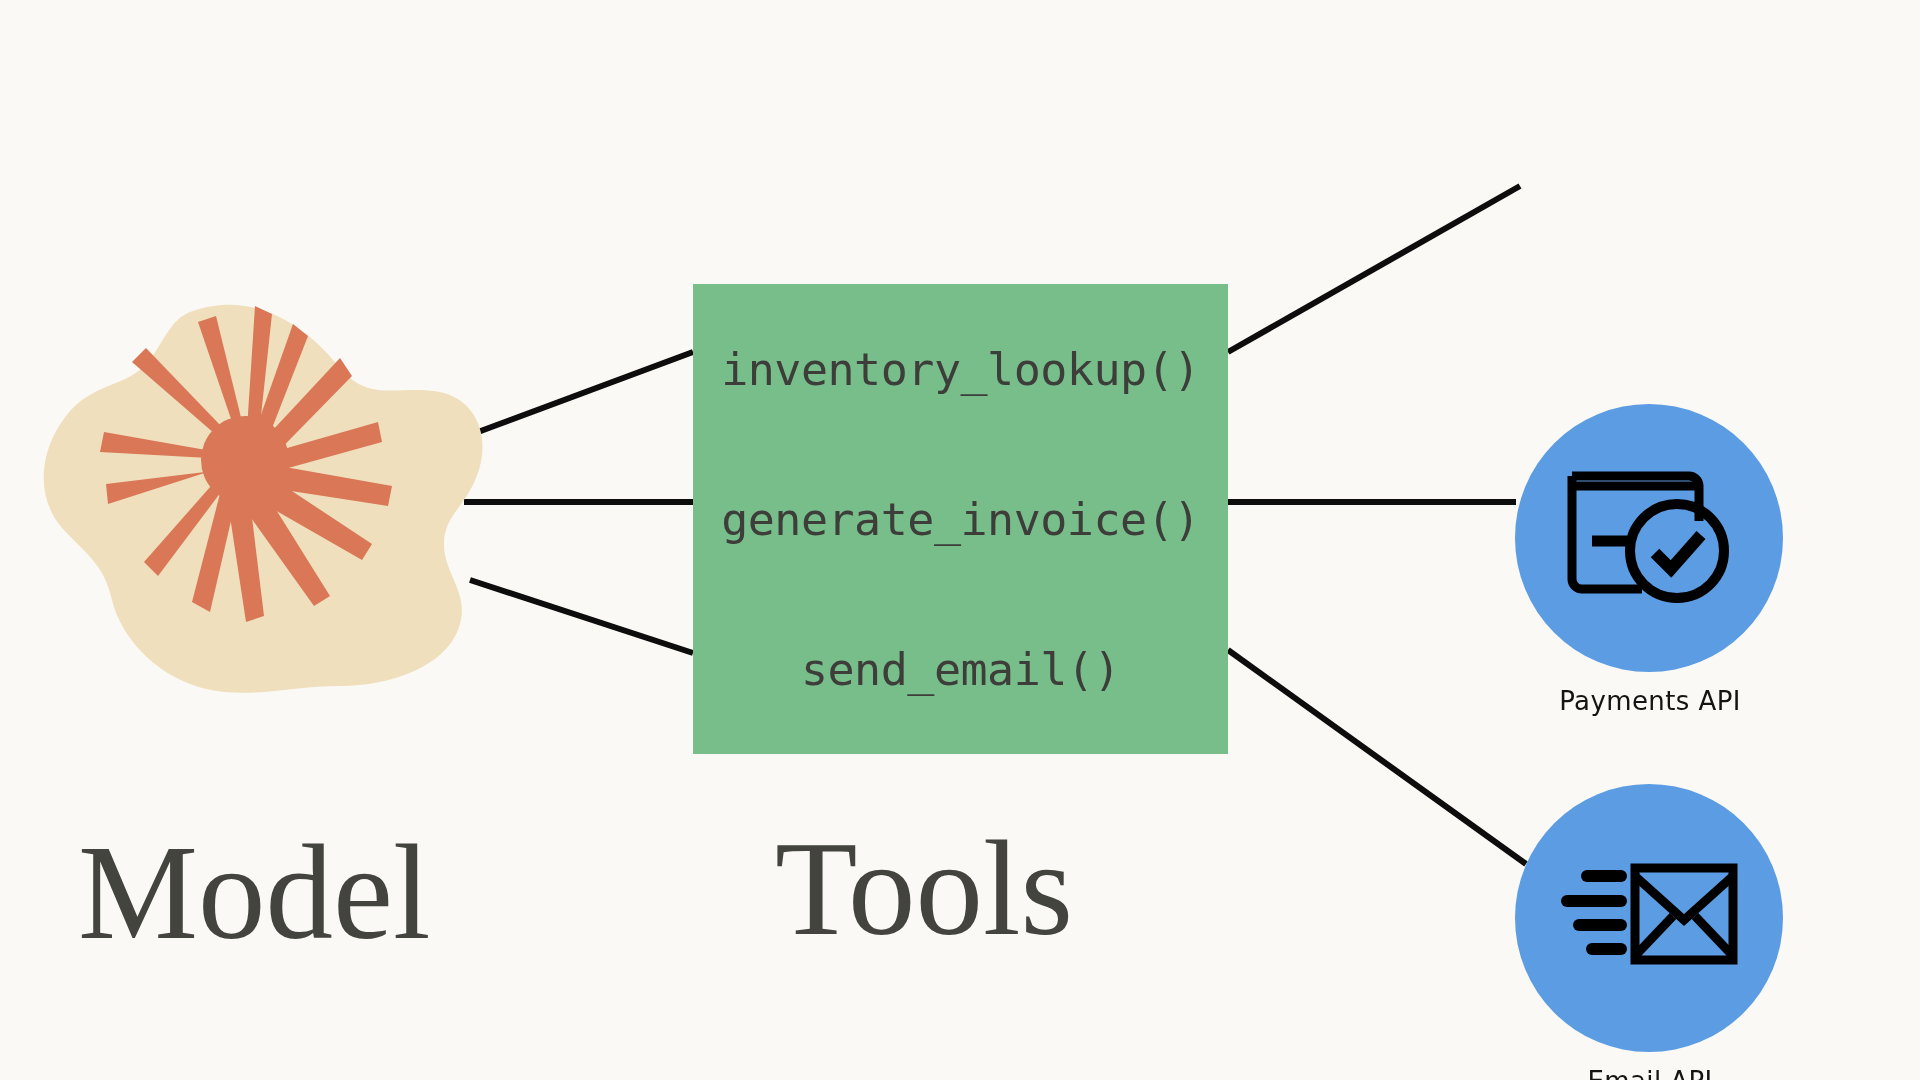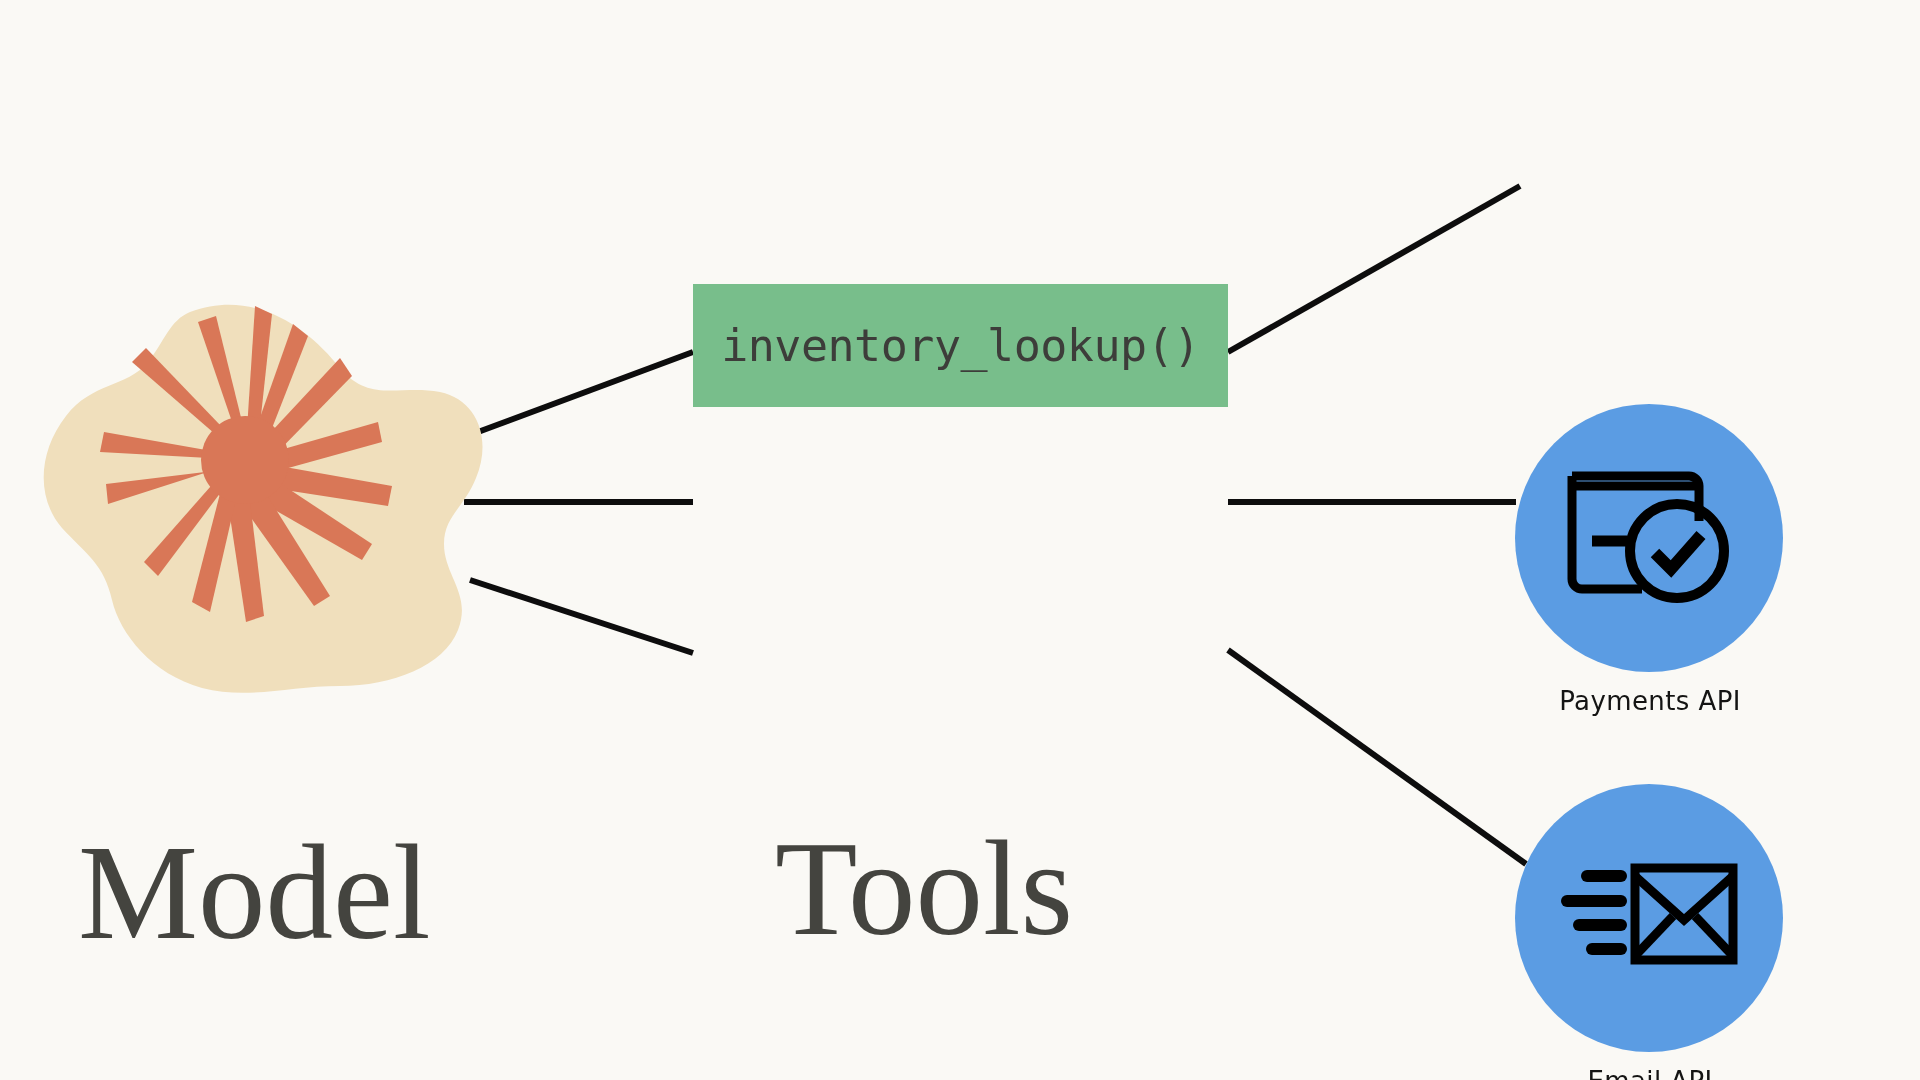--- a/index.html
+++ b/index.html
@@ -26,21 +26,21 @@
     position: absolute;
     left: 40px; top: 300px;
     width: 460px; height: 400px;
   }
   #model-blob { position:absolute; left:0; top:0; width:460px; height:400px; }
   
   .tool-box {
     position: absolute;
     left: 693px;
     width: 535px;
-    height: 123px;
+    height: 170px;
     background: #78be8b;
     display: flex;
     align-items: center;
     justify-content: center;
   }
   #tool-box-0 { top: 284px; }
   #tool-box-1 { top: 434px; }
   #tool-box-2 { top: 584px; }
   .tool-label {
     font-family: "DejaVu Sans Mono", "Liberation Mono", monospace;
@@ -130,20 +130,26 @@
         <path d="M205 160 L92 62 L106 48 L206 152 Z"></path>
         <path d="M205 160 L158 22 L176 16 L210 154 Z"></path>
         <circle cx="205" cy="160" r="44"></circle>
       </g>
     </svg>
   </div>
 
   <div class="tool-box" id="tool-box-0">
     <span class="tool-label">inventory_lookup()</span>
   </div>
+  <div class="tool-box" id="tool-box-1">
+    <span class="tool-label">generate_invoice()</span>
+  </div>
+  <div class="tool-box" id="tool-box-2">
+    <span class="tool-label">send_email()</span>
+  </div>
 
 
   <div class="service-node" id="service-node-1">
     <div class="service-circle">
       <svg width="168" height="138" viewBox="0 0 168 138" xmlns="http://www.w3.org/2000/svg" fill="none" stroke="#000000" stroke-width="9">
         <path d="M113 7 H124 A10 10 0 0 1 134 17 V52"></path>
         <path d="M134 17 H7"></path>
         <path d="M7 7 H113"></path>
         <path d="M7 7 V110 A10 10 0 0 0 17 120 H77"></path>
         <path d="M27 72 H62" stroke-width="11"></path>

